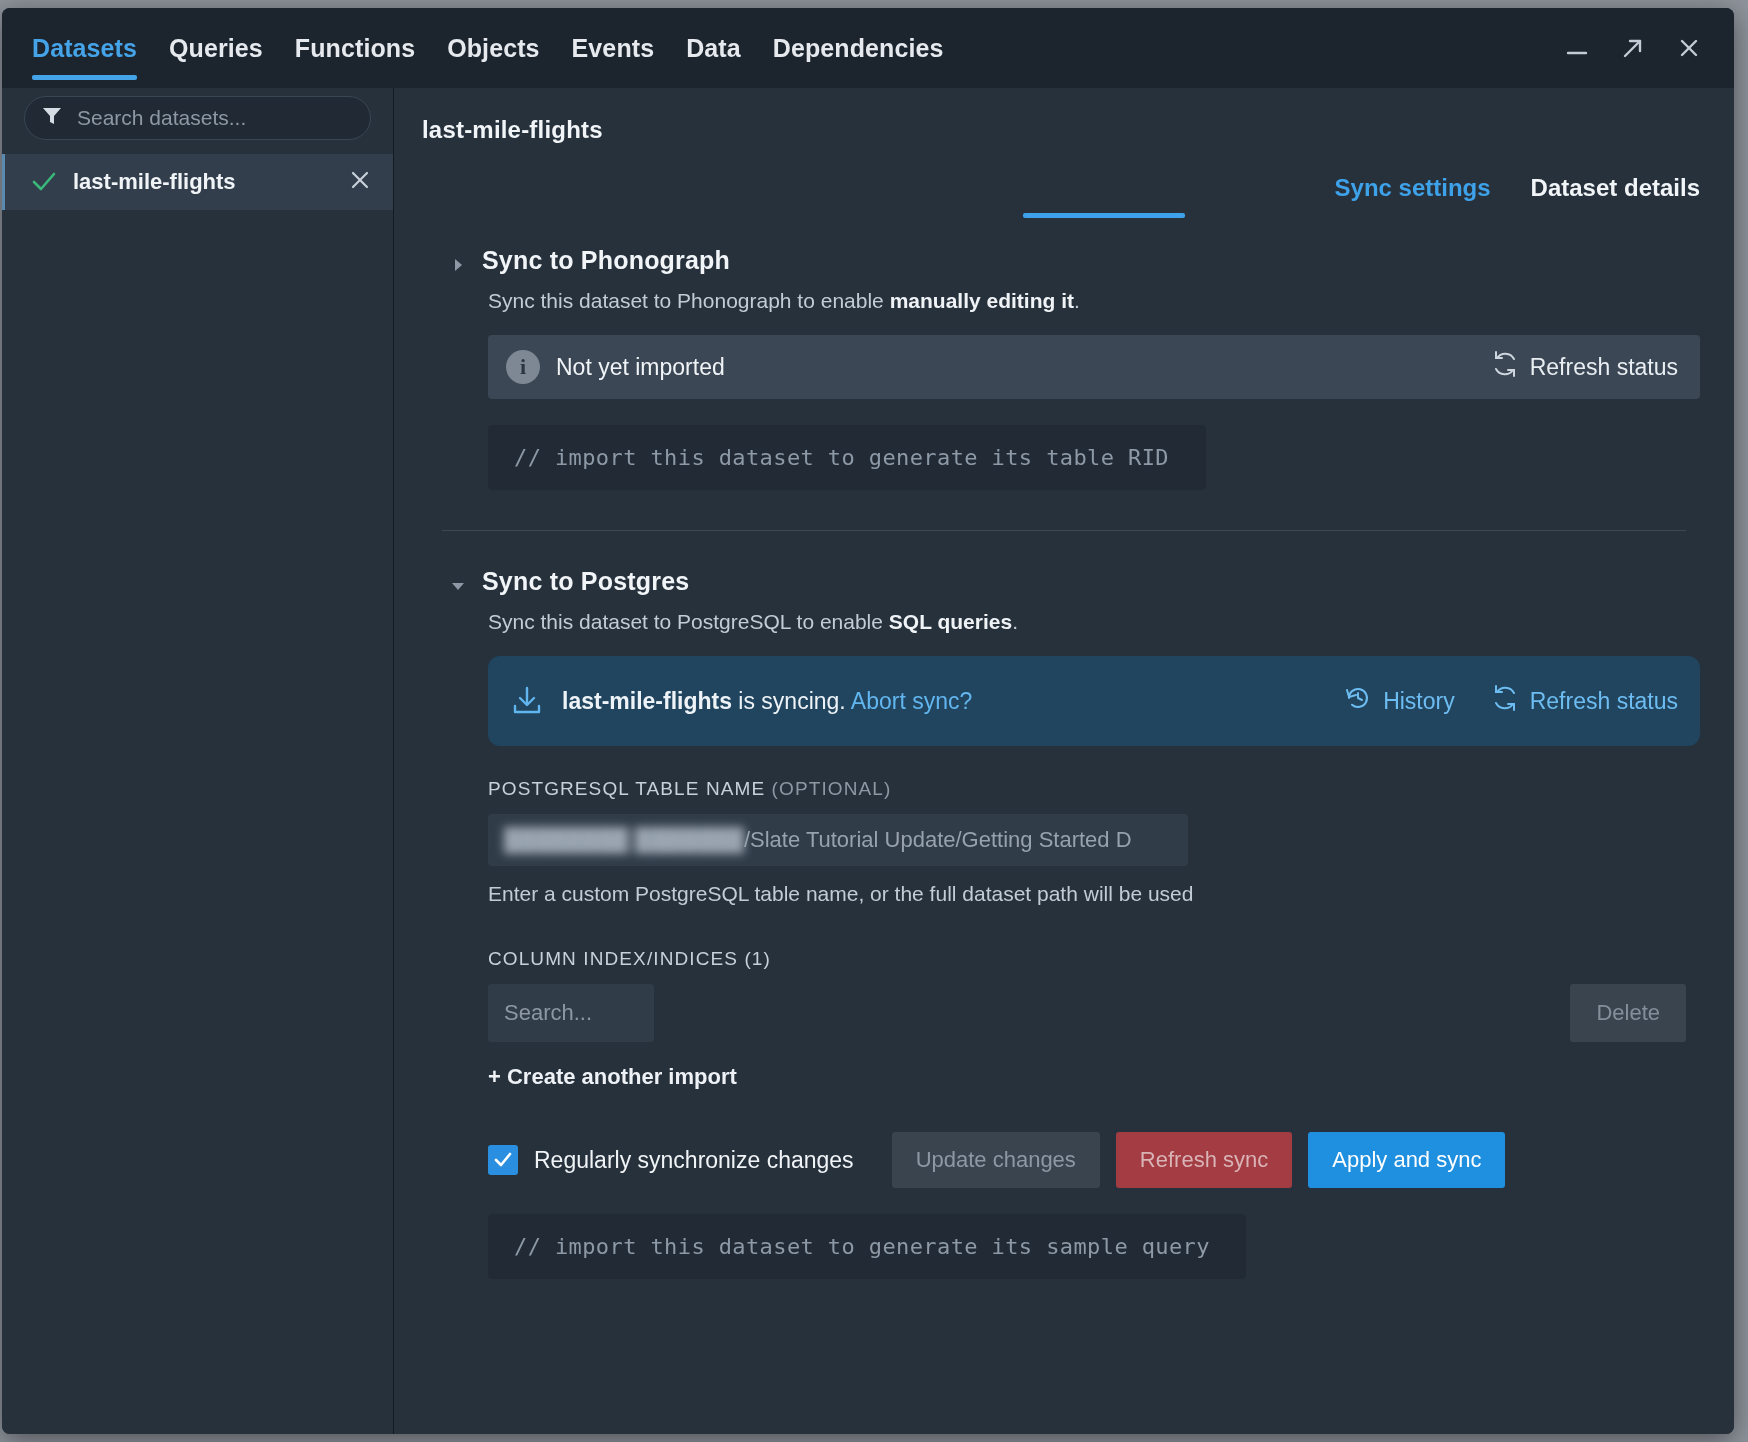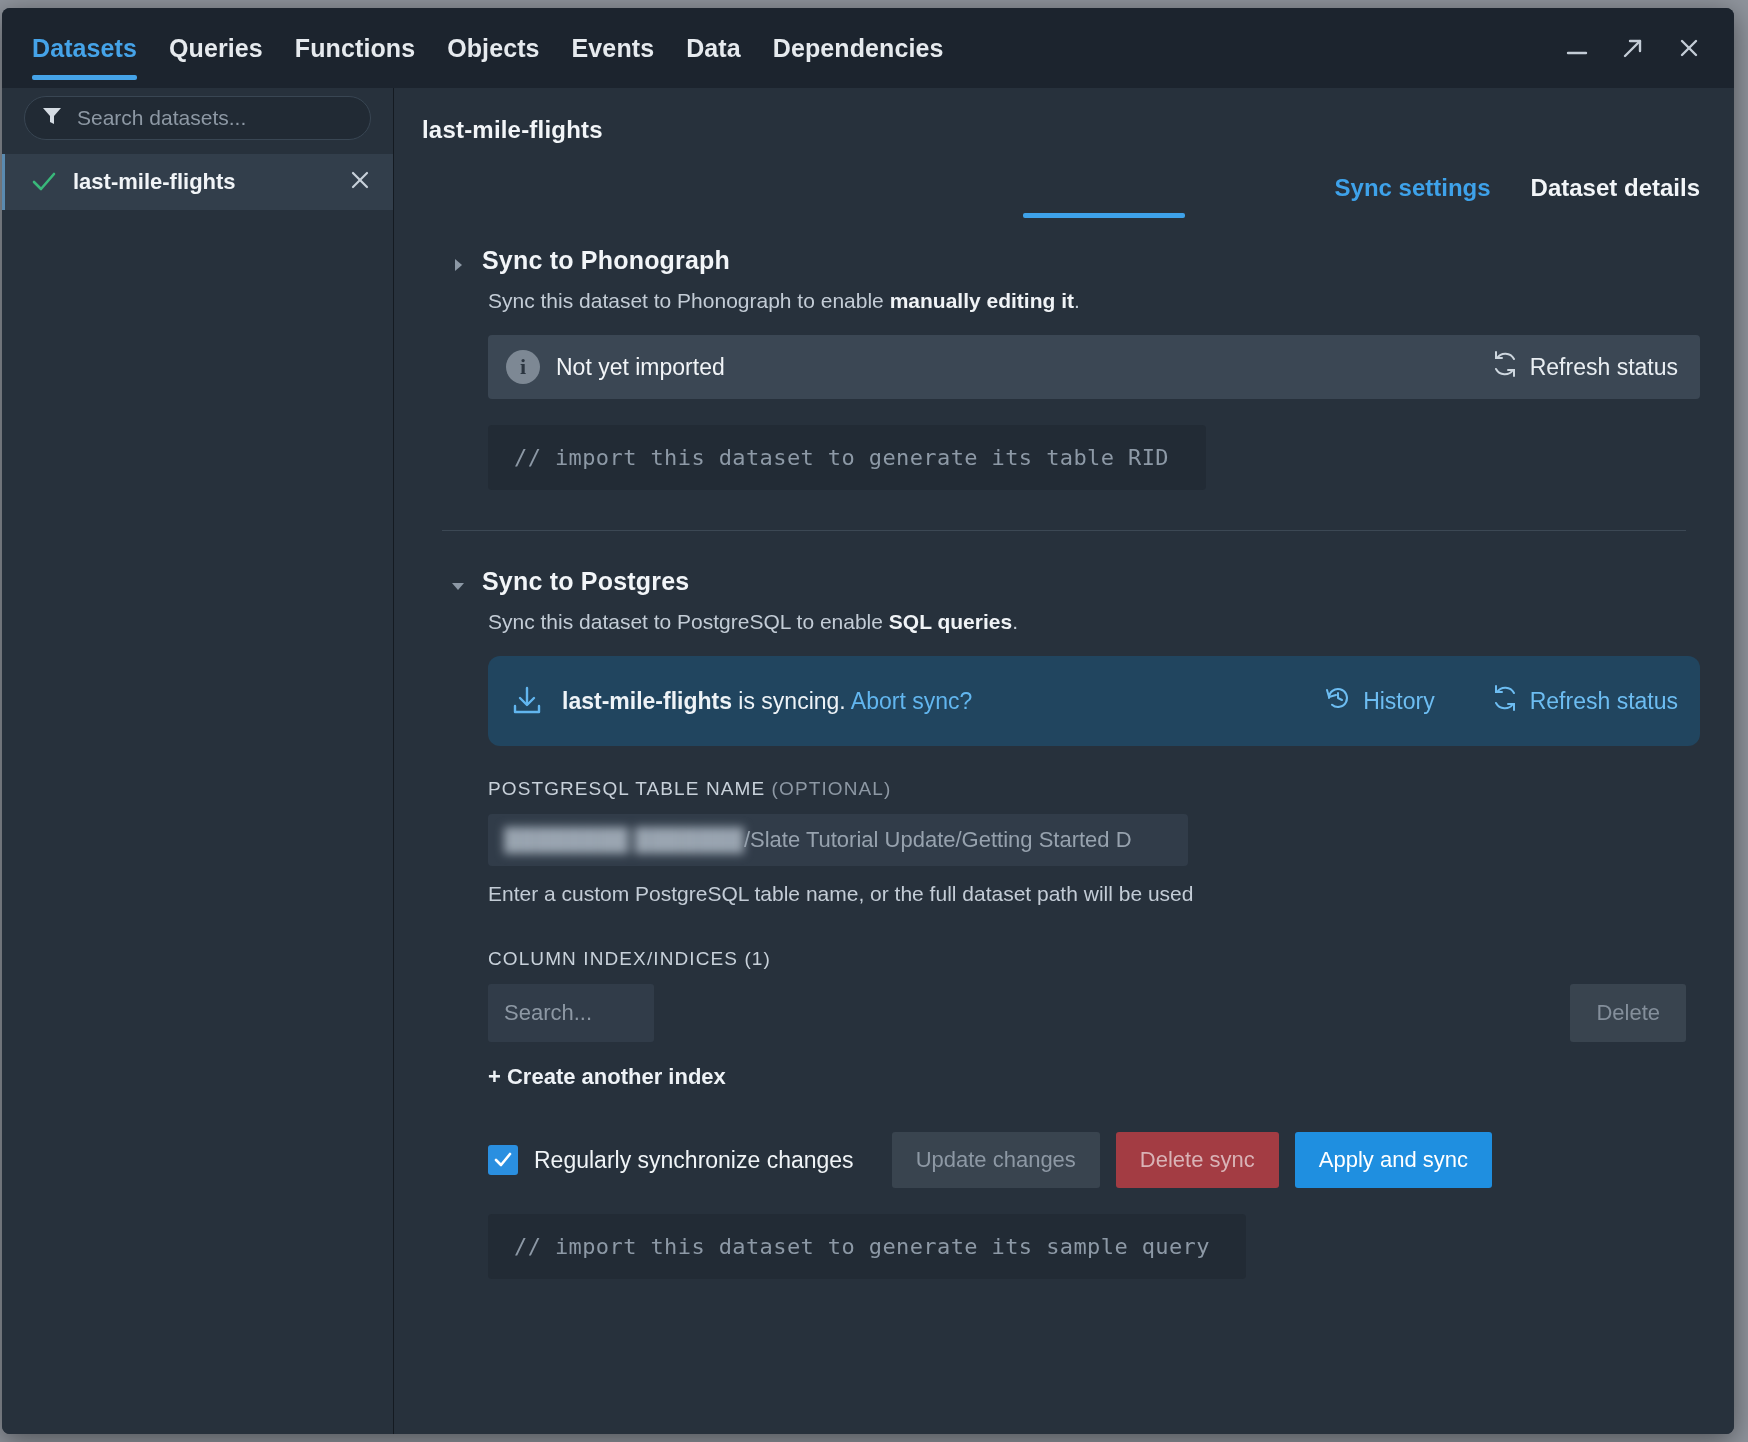--- a/index.html
+++ b/index.html
@@ -289,21 +289,21 @@
     background: #21455f;
     border-radius: 12px;
     display: flex;
     align-items: center;
     padding: 0 22px 0 22px;
     gap: 18px;
   }
   .sync-msg { font-size: 23px; color: #eef3f7; }
   .sync-msg b { font-weight: bold; }
   .sync-abort { color: #62b6ef; cursor: pointer; }
-  .sb-actions { margin-left: auto; display: flex; align-items: center; gap: 56px; }
+  .sb-actions { margin-left: auto; display: flex; align-items: center; gap: 36px; }
   .sb-action { display: flex; align-items: center; gap: 11px; font-size: 23px; color: #6dbdf2; cursor: pointer; }
   .dl-icon { color: #62b6ef; display: flex; }
 
   .field-label {
     margin-top: 32px;
     font-size: 19px;
     letter-spacing: 1.1px;
     color: #c8d1da;
   }
   .field-label .opt { color: #8d98a4; }
@@ -590,33 +590,33 @@
 
             <div class="helper">Enter a custom PostgreSQL table name, or the full dataset path will be used</div>
 
             <div class="field-label" style="margin-top:42px">COLUMN INDEX/INDICES (1)</div>
 
             <div class="idx-row">
               <div class="idx-search">Search...</div>
               <button class="delete-btn">Delete</button>
             </div>
 
-            <div class="create-idx">+ Create another index</div>
+            <div class="create-idx">+ Create another import</div>
 
             <div class="btnrow">
               <div class="chk-wrap">
                 <span class="chk">
                   <svg width="20" height="20" viewBox="0 0 20 20">
                       <polyline points="3,10 8,15 17,4" fill="none" stroke="#ffffff" stroke-width="2.6" stroke-linecap="round" stroke-linejoin="round"></polyline>
                     </svg>
                 </span>
                 <span class="chk-label">Regularly synchronize changes</span>
               </div>
               <button class="btn btn-ghost">Update changes</button>
-              <button class="btn btn-danger">Delete sync</button>
+              <button class="btn btn-danger">Refresh sync</button>
               <button class="btn btn-primary">Apply and sync</button>
             </div>
 
             <div class="codeblock cb-mid">// import this dataset to generate its sample query</div>
 
           </div>
         </div>
 
       </div>
     </div>

